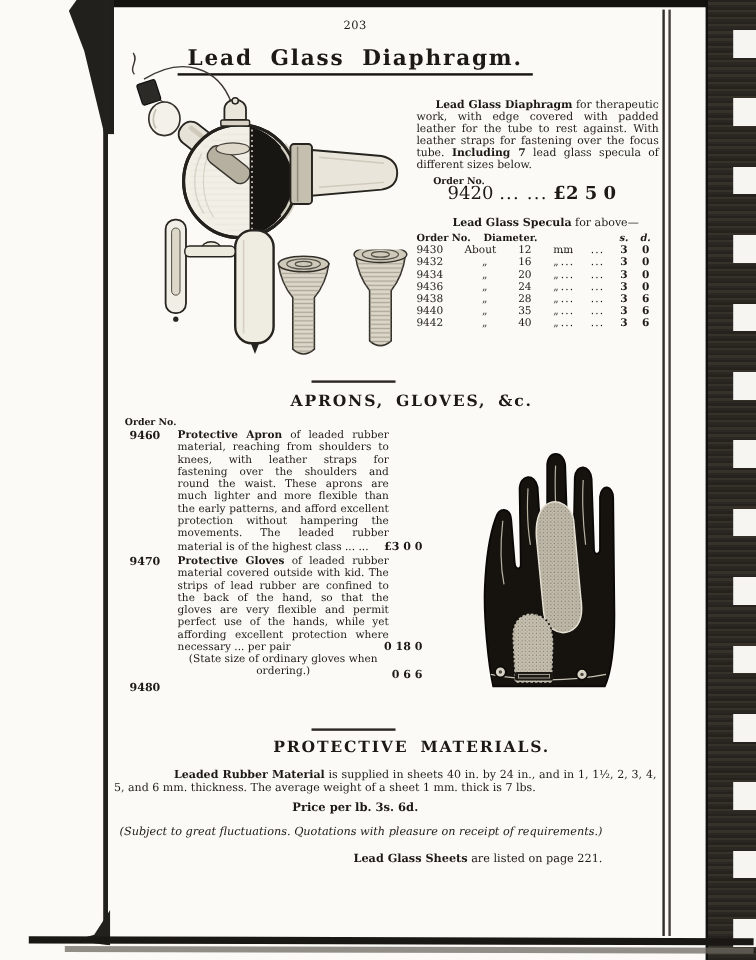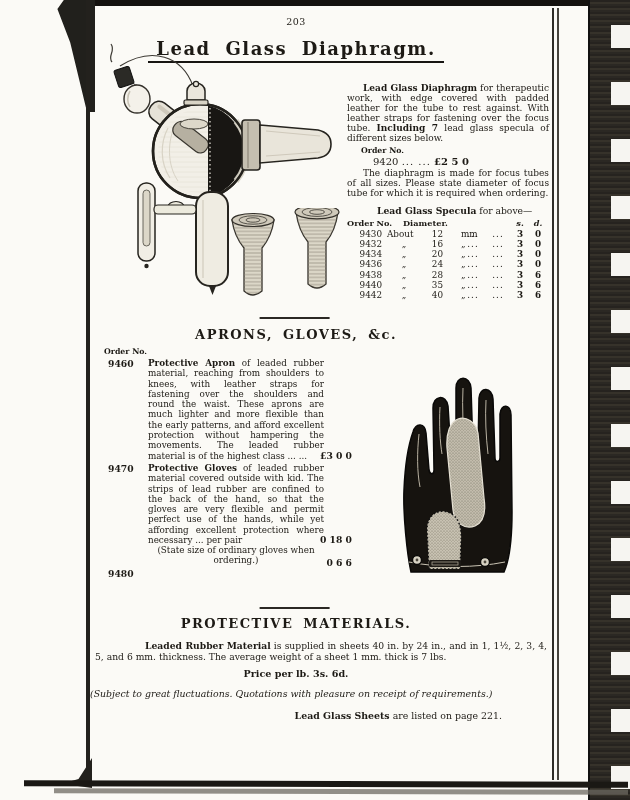--- a/index.html
+++ b/index.html
@@ -38,52 +38,52 @@
   .title{
     display:inline-block;font-size:18px;font-weight:bold;letter-spacing:1.5px;word-spacing:7px;
     border-bottom:2.5px solid #171512;padding:0 8px 2px;
   }
   
   .rightcol{left:257px;top:84px;width:202px;font-size:9px;line-height:9.9px;}
   .rightcol p{margin:0;text-align:justify;}
   .indent{text-indent:16px;}
   .b{font-weight:bold;}
   .order-label{font-size:7.8px;font-weight:bold;margin:3px 0 0 14px;}
-  .order-line{margin:1px 0 2px 26px;font-size:10px;}
+  .order-line{margin:1px 0 14px 26px;font-size:15px;}
   .order-line .price{font-weight:bold;}
   .spec-head{margin:7px 0 2px 30px;font-size:9.2px;}
   
   .stable{margin-top:2px;font-size:8.8px;}
   .srow{display:grid;grid-template-columns:40px 34px 22px 18px 24px 26px 18px 18px;line-height:10.2px;}
   .shead{font-weight:bold;font-size:8.2px;line-height:11px;}
-  .c-ord{text-align:right;padding-right:5px;}
+  .c-ord{text-align:left;padding-right:5px;}
   .c-size{text-align:right;}
   .c-unit{padding-left:18px;}
   .c-dot{text-align:center;letter-spacing:1px;}
   .c-sd{text-align:center;font-weight:bold;}
   .shead .hsd{font-style:italic;font-weight:bold;text-align:center;}
   
   .rule{left:50%;transform:translateX(-52%);width:70px;height:2px;background:#2b2824;}
   .rule1{top:317px;} .rule2{top:607px;}
-  .sec-head{left:0;width:100%;text-align:center;font-weight:bold;font-size:13px;letter-spacing:1.5px;word-spacing:4px;}
+  .sec-head{left:0;width:100%;text-align:center;font-weight:bold;font-size:13px;letter-spacing:1.5px;word-spacing:4px;padding-left:47px;}
   .aprons-head{top:327px;} .pm-head{top:616px;}
   .order-label-left{left:14px;top:347px;font-size:7.8px;font-weight:bold;}
   
   .entry-no{left:18px;font-weight:bold;font-size:9.2px;}
   .entry{left:58px;width:204px;font-size:8.8px;line-height:10.3px;}
   .entry p{margin:0;width:176px;text-align:justify;}
   .entry .price{position:absolute;right:0;bottom:0;font-weight:bold;white-space:nowrap;font-size:9.2px;}
   .no-9460,.e-9460{top:358px;}
   .no-9470,.e-9470{top:463px;}
   .no-9480,.e-9480{top:568px;}
   .gloves-note{left:58px;top:545px;width:176px;text-align:center;font-size:8.8px;line-height:10px;}
   
   .pm-para{left:5px;top:640px;width:452px;font-size:9.2px;line-height:11px;text-align:justify;text-indent:50px;margin:0;}
   .pm-price{left:0;top:668px;width:100%;text-align:center;font-weight:bold;font-size:9.6px;}
-  .pm-note{left:0;top:688px;width:100%;text-align:left;font-style:italic;font-size:9.4px;}
+  .pm-note{left:0;top:688px;width:100%;text-align:right;font-style:italic;font-size:9.4px;}
   .pm-sheets{left:0;top:710px;width:100%;text-align:right;font-size:9.4px;}
   svg{display:block;}
 </style>
 </head>
 <body>
 
 <div class="abs top-band"></div>
 <div class="abs left-wedge"></div>
 <div class="abs left-line"></div>
 <div class="abs left-flare"></div>
@@ -183,21 +183,20 @@
   </svg>
 
   <div class="abs rightcol">
     <p class="indent"><span class="b">Lead Glass Diaphragm</span><span> for therapeutic work, with edge covered with padded leather for the tube to rest against.  With leather straps for fastening over the focus tube.  </span><span class="b">Including 7</span><span> lead glass specula of different sizes below.</span></p>
     <div class="order-label">Order No.</div>
     <div class="order-line">
       <span>9420</span>
       <span class="c-dot">...  ...</span>
       <span class="price">£2 5 0</span>
     </div>
-    <p class="indent">The diaphragm is made for focus tubes of all sizes.  Please state diameter of focus tube for which it is required when ordering.</p>
     <div class="spec-head"><span class="b">Lead Glass Specula</span><span> for above—</span></div>
 
     <div class="stable">
       <div class="srow shead">
         <div style="grid-column:1/3;white-space:nowrap;">Order No.</div>
         <div style="grid-column:3/5;white-space:nowrap;margin-left:-18px;">Diameter.</div>
         <div style="grid-column:5/7;"></div>
         <div class="hsd">s.</div>
         <div class="hsd">d.</div>
       </div>

